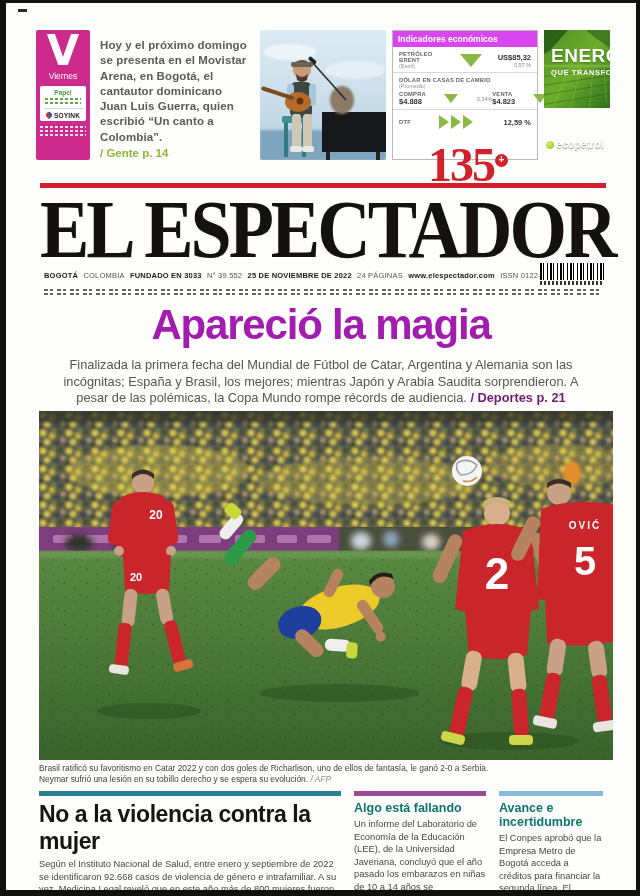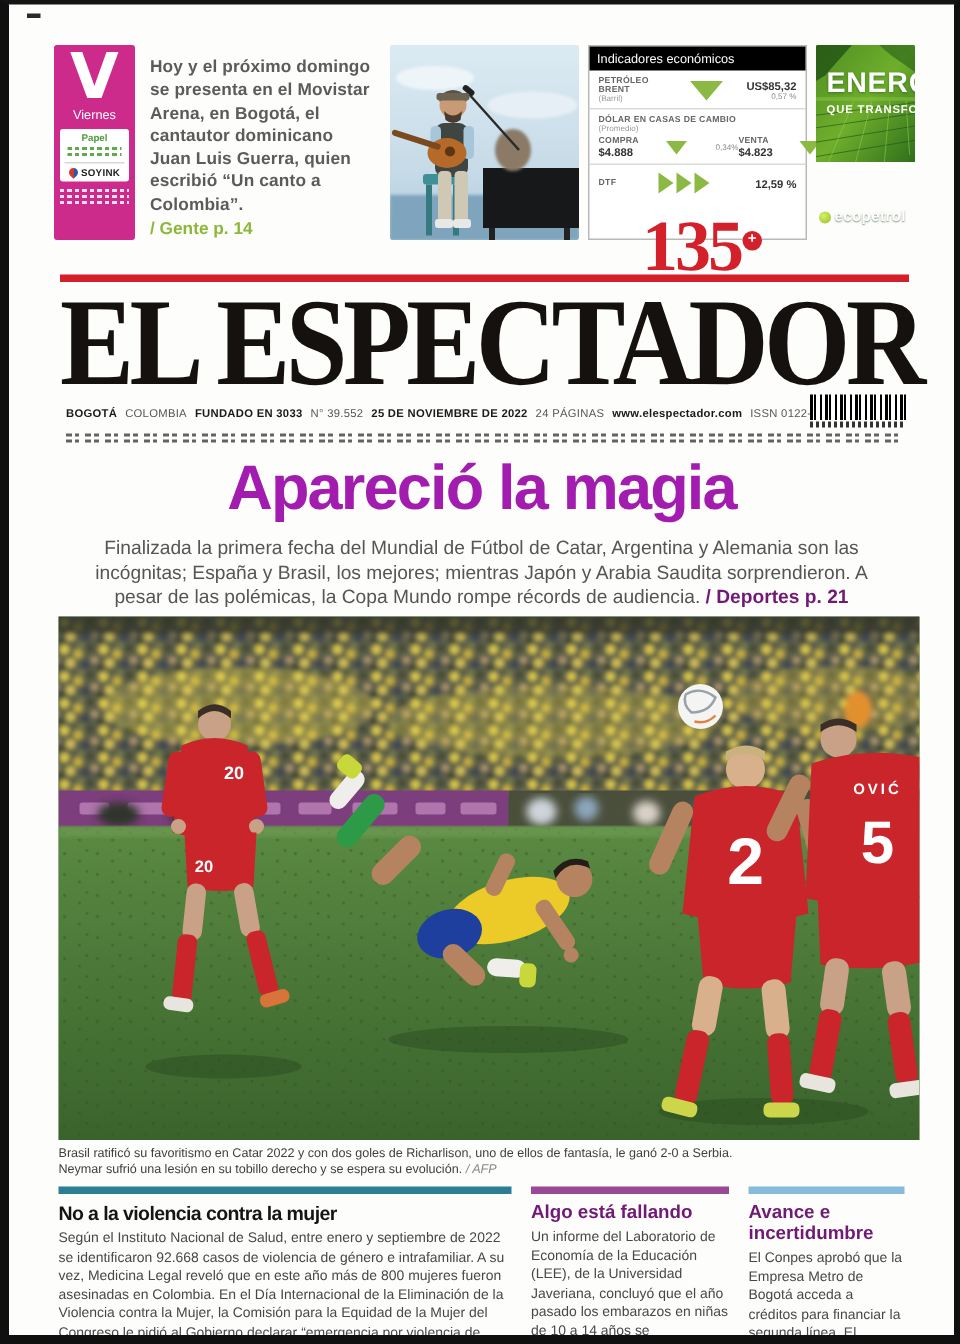--- a/index.html
+++ b/index.html
@@ -22,21 +22,21 @@
   .soyink-row span{font-size:6.5px;font-weight:bold;color:#222;letter-spacing:.2px;}
   .pink-micro{width:46px;margin-top:3px;}
   .pink-micro i{display:block;height:2px;margin-top:2px;background:repeating-linear-gradient(90deg,rgba(255,255,255,.85) 0 3px,transparent 3px 5px);}
 
   .promo{width:158px;padding:8px 2px 0 4px;box-sizing:border-box;}
   .promo p{margin:0;font-size:11.5px;line-height:1.33;color:#5b5b5b;font-weight:600;letter-spacing:.1px;}
   .promo .gente{display:block;margin-top:2px;color:#8cb83a;font-weight:bold;font-size:11.5px;}
 
   .musician{width:126px;border-radius:2px;overflow:hidden;background:#cfe0ea;}
   .econ{width:146px;background:#fff;border:1px solid #b9b9b9;box-sizing:border-box;display:flex;flex-direction:column;}
-  .econ-head{background:#000000;color:#fff;font-weight:normal;font-size:8.5px;padding:3px 5px;}
+  .econ-head{background:#d946ef;color:#fff;font-weight:bold;font-size:8.5px;padding:3px 5px;}
   .econ-row{padding:4px 6px 3px;border-bottom:1px solid #d9d9d9;}
   .econ-row:last-child{border-bottom:none;}
   .r1{display:flex;align-items:center;justify-content:space-between;gap:16px;}
   .lbl{font-size:5.8px;color:#666;font-weight:bold;letter-spacing:.2px;}
   .sub{font-size:5.4px;color:#999;}
   .tri-down{width:0;height:0;border-left:11px solid transparent;border-right:11px solid transparent;border-top:13px solid #8cb944;}
   .tri-down.sm{border-left-width:7px;border-right-width:7px;border-top-width:9px;}
   .tri-right{width:0;height:0;border-top:7px solid transparent;border-bottom:7px solid transparent;border-left:10px solid #8cb944;margin-right:2px;}
   .val{font-size:7.5px;font-weight:bold;color:#333;text-align:right;}
   .chg{font-size:5.4px;color:#888;text-align:right;}
@@ -81,22 +81,22 @@
   
   .photo{position:absolute;left:33px;top:408px;width:574px;height:349px;background:#47662f;overflow:hidden;}
   .caption{position:absolute;left:33px;top:760px;width:470px;font-size:8.4px;line-height:1.3;color:#3f3f3f;}
   .caption .credit{color:#8a8a8a;font-style:italic;}
 
   
   .stories{position:absolute;left:33px;right:33px;top:788px;display:flex;gap:13px;}
   .story{display:flex;flex-direction:column;}
   .story .bar{height:5px;margin-bottom:5px;}
   .s1{width:302px;} .s2{width:132px;} .s3{flex:1;}
-  .s1 h2{margin:0 0 3px;font-size:13px;font-weight:800;color:#151515;letter-spacing:-.4px;}
-  .s2 h2,.s3 h2{margin:0 0 3px;font-size:12.5px;font-weight:800;color:#701a75;}
+  .s1 h2{margin:0 0 3px;font-size:23px;font-weight:800;color:#151515;letter-spacing:-.4px;}
+  .s2 h2,.s3 h2{margin:0 0 3px;font-size:12.5px;font-weight:800;color:#0f766e;}
   .story p{margin:0;font-size:9.3px;line-height:1.35;color:#474747;}
 </style>
 </head>
 <body>
 
 <div class="page">
   <div class="corner-mark"></div>
 
   <div class="top-strip">
 

